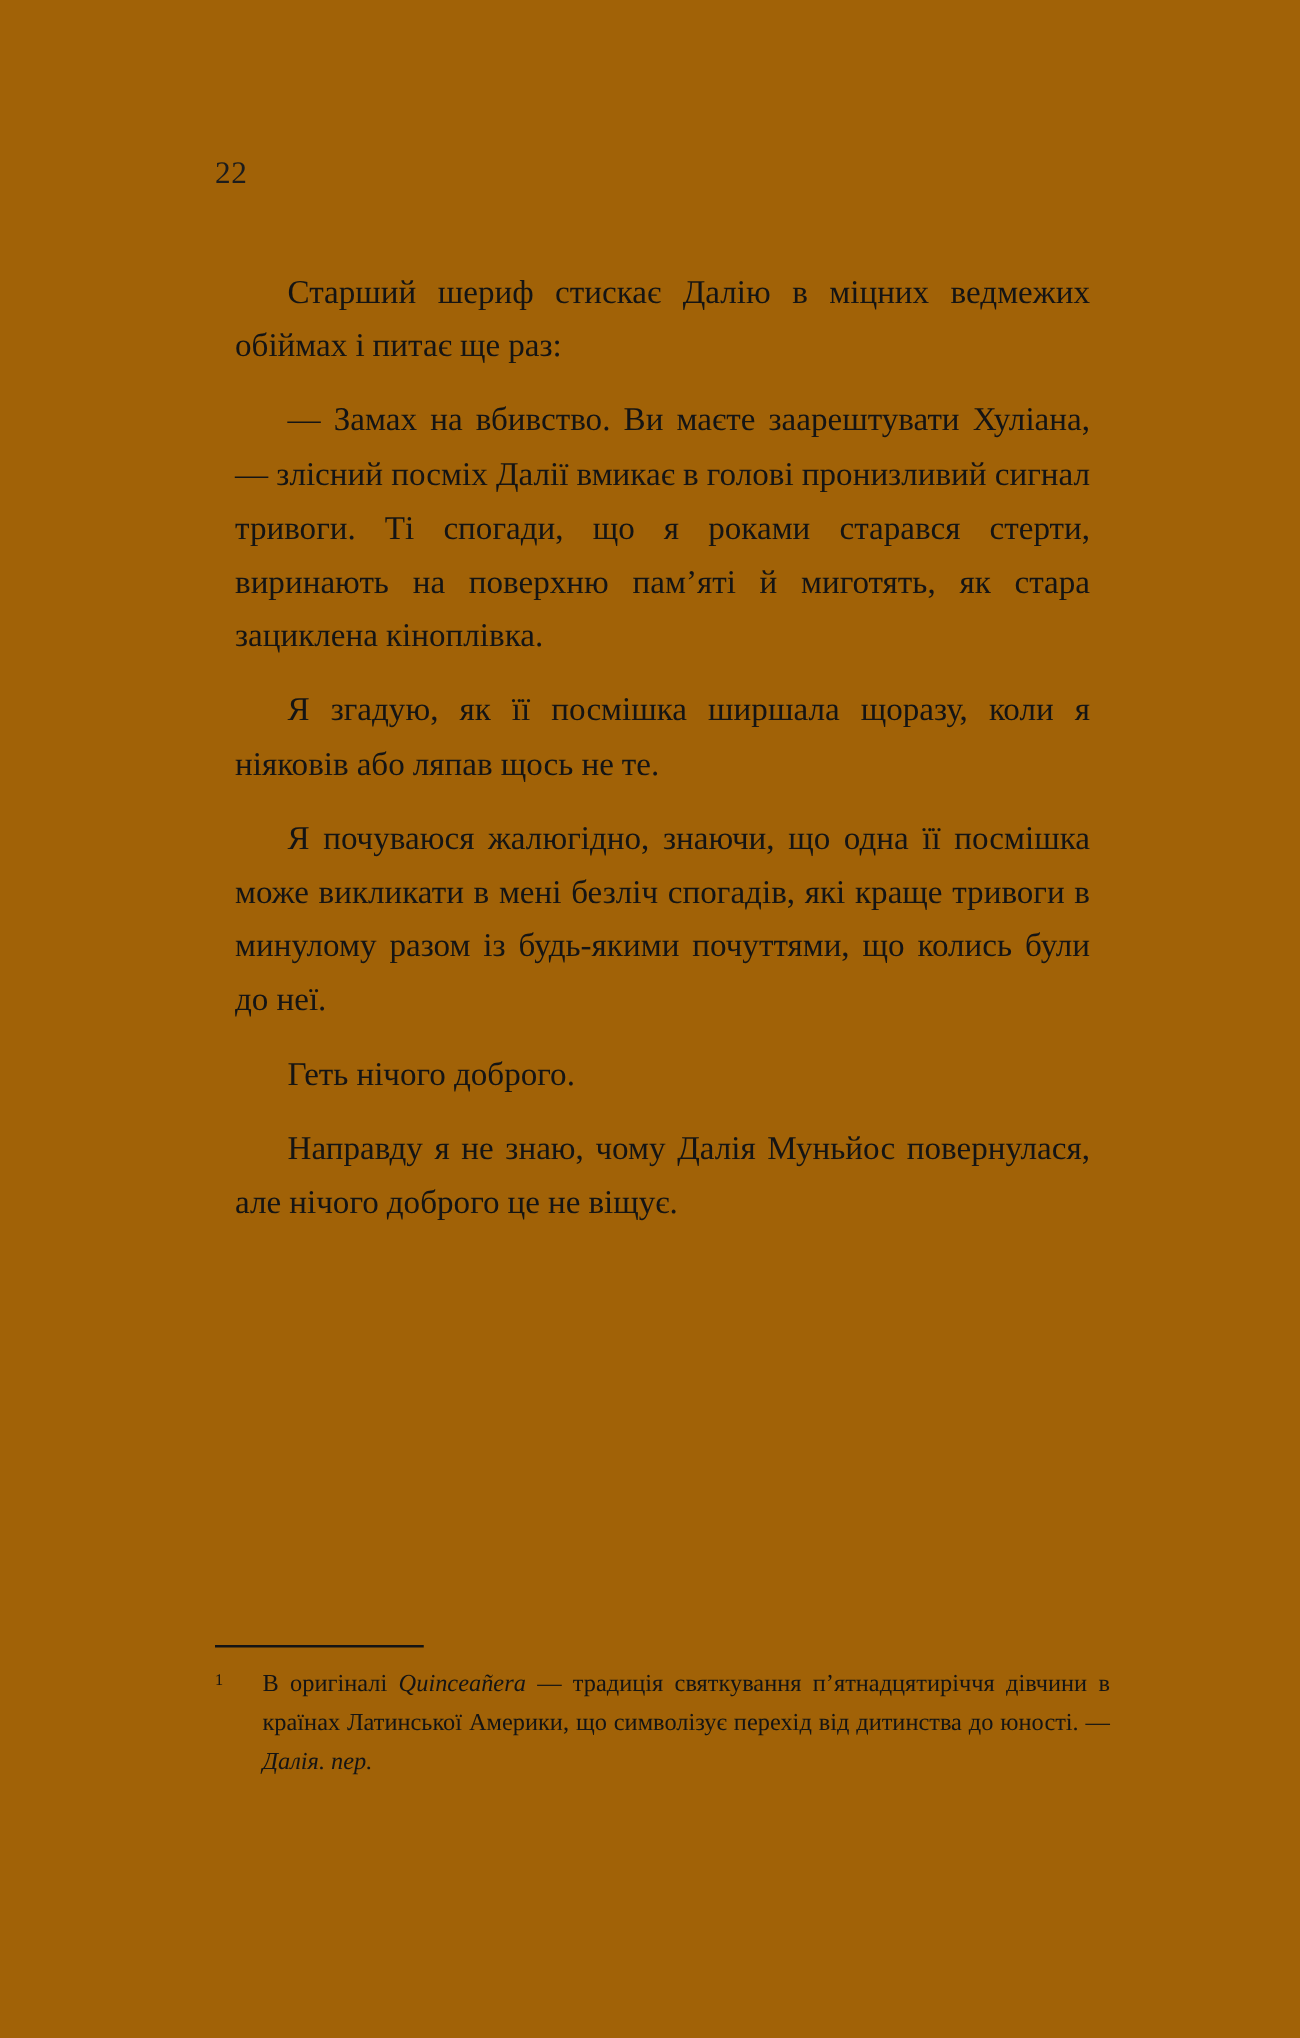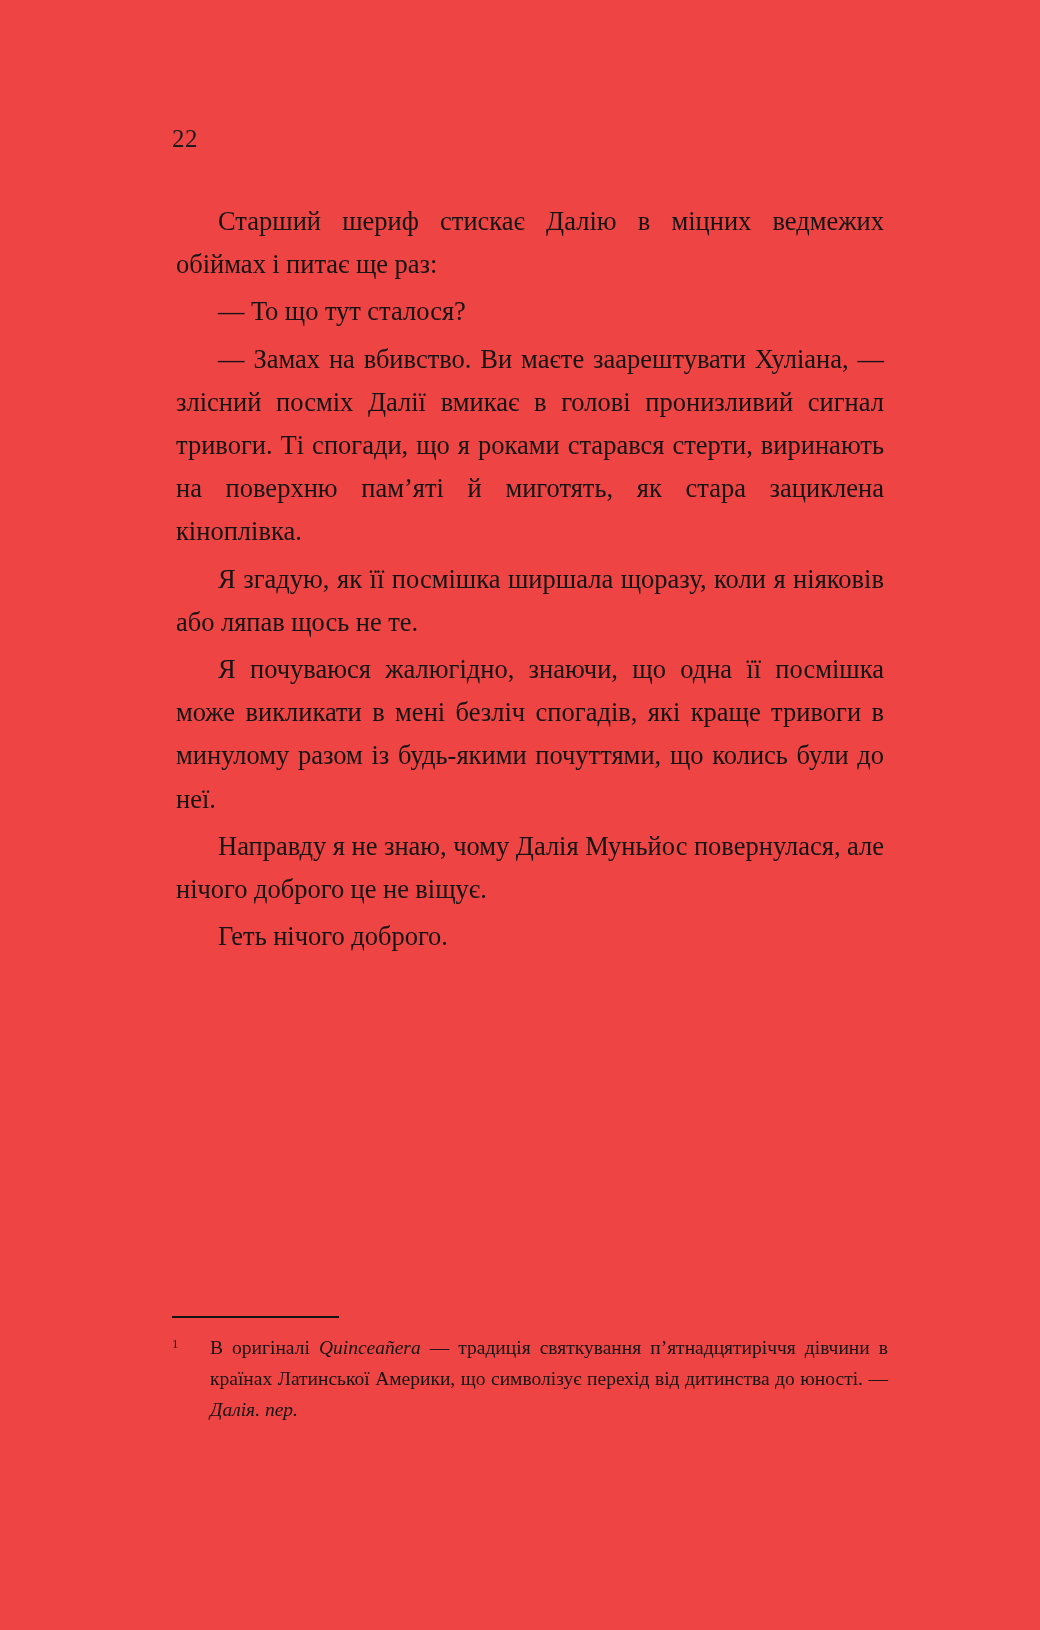--- a/index.html
+++ b/index.html
@@ -5,21 +5,21 @@
   html, body {
     margin: 0;
     padding: 0;
     background: #ffffff;
   }
 
   .page {
     position: relative;
     width: 1040px;
     height: 1630px;
-    background: #ef4444;
+    background: #a16207;
     box-sizing: border-box;
     overflow: hidden;
     font-family: "Liberation Serif", "DejaVu Serif", serif;
     color: #1a1a1a;
   }
 
   
   .folio {
     position: absolute;
     left: 172px;
@@ -32,21 +32,21 @@
 
   
   .textblock {
     position: absolute;
     left: 172px;
     top: 196px;
     width: 716px;
   }
 
   .para {
-    margin: 4px;
+    margin: 16px;
     font-size: 26.5px;
     line-height: 43.2px;
     text-align: justify;
     text-indent: 42px;
     color: #141414;
     hyphens: manual;
     word-spacing: -0.2px;
   }
 
   .para em {
@@ -102,33 +102,32 @@
 <body>
 
 <div class="page">
 
   <div class="folio">22</div>
 
   <div class="textblock">
 
     <p class="para">Старший шериф стискає Далію в міцних ведмежих обіймах і питає ще раз:</p>
 
-    <p class="para">— То що тут сталося?</p>
 
     <p class="para">— Замах на вбивство. Ви маєте заарештувати Хуліана, — злісний посміх Далії вмикає в голові пронизливий сигнал тривоги. Ті спогади, що я роками старався стерти, виринають на поверхню пам’яті й мигот­ять, як стара зациклена кіноплівка.</p>
 
     <p class="para">Я згадую, як її посмішка ширшала щоразу, коли я ніяковів або ляпав щось не те.</p>
 
 
 
     <p class="para">Я почуваюся жалюгідно, знаючи, що одна її посмішка може викликати в мені безліч спогадів, які краще тривоги в минулому разом із будь-якими почуттями, що колись були до неї.</p>
 
+    <p class="para">Геть нічого доброго.</p>
+
     <p class="para">Направду я не знаю, чому Далія Муньйос повернулася, але нічого доброго це не віщує.</p>
-
-    <p class="para">Геть нічого доброго.</p>
 
   </div>
 
   <div class="footnote-area">
 
     <div class="footnote-rule"></div>
 
     <div class="footnote"><span class="fn-marker">1</span><span>В оригіналі </span><em>Quinceañera</em><span> — традиція святкування п’ятнадцятиріччя дівчини в країнах Латинської Америки, що символізує перехід від дитинства до юності. — </span><em>Далія. пер.</em></div>
 
   </div>

